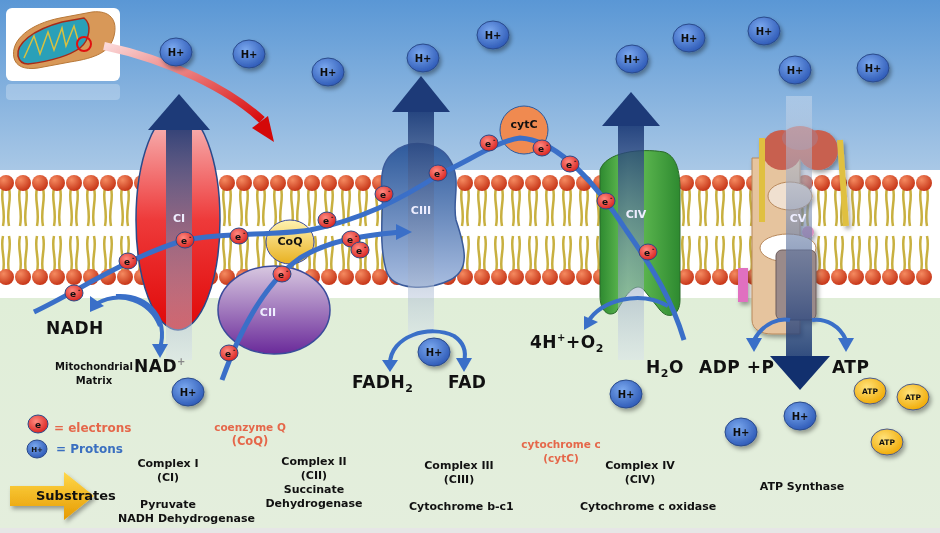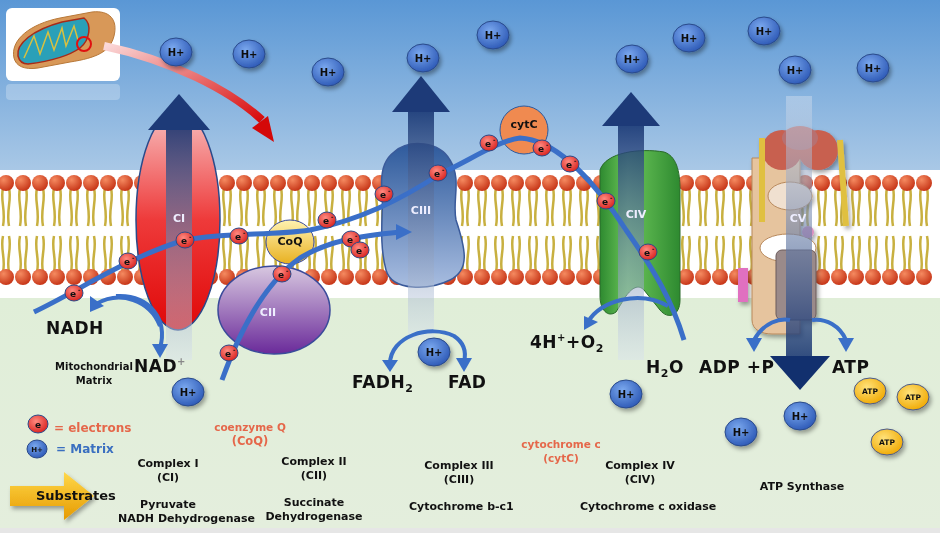--- a/index.html
+++ b/index.html
@@ -792,42 +792,42 @@
 <div class="lbl big" style="left:46px;top:318px;">NADH</div>
 <div class="lbl big" style="left:134px;top:356px;"><span>NAD</span><sup style="font-size:10px;color:#888;">+</sup></div>
 <div class="lbl big" style="left:352px;top:372px;"><span>FADH</span><sub style="font-size:11px;">2</sub></div>
 <div class="lbl big" style="left:448px;top:372px;">FAD</div>
 <div class="lbl big" style="left:530px;top:332px;"><span>4H</span><sup style="font-size:10px;">+</sup><span>+O</span><sub style="font-size:11px;">2</sub></div>
 <div class="lbl big" style="left:646px;top:357px;"><span>H</span><sub style="font-size:11px;">2</sub><span>O</span></div>
 <div class="lbl big" style="left:699px;top:357px;">ADP +P</div>
 <div class="lbl big" style="left:832px;top:357px;">ATP</div>
 
 <div class="lbl" style="left:54px;top:421px;font-size:12px;color:#e5674a;">= electrons</div>
-<div class="lbl" style="left:56px;top:442px;font-size:12px;color:#3a6fc0;">= Matrix</div>
+<div class="lbl" style="left:56px;top:442px;font-size:12px;color:#3a6fc0;">= Protons</div>
 <div class="lbl" style="left:0;top:488px;font-size:13px;margin-left:36px;">Substrates</div>
 
 <div class="lbl orange" style="left:518px;top:437px;width:86px;">
   <div>cytochrome c</div>
   <div>(cytC)</div>
 </div>
 <div class="lbl orange" style="left:208px;top:420px;width:84px;">
   <div>coenzyme Q</div>
   <div style="font-size:11.5px;">(CoQ)</div>
 </div>
 
 <div class="lbl cap" style="left:118px;top:457px;width:100px;">
   <div>Complex I</div>
   <div>(CI)</div>
   <div style="margin-top:13px;">Pyruvate</div>
   <div>NADH Dehydrogenase</div>
 </div>
 <div class="lbl cap" style="left:264px;top:455px;width:100px;">
   <div>Complex II</div>
   <div>(CII)</div>
-  <div style="margin-top:13px;">Succinate</div>
+  <div style="">Succinate</div>
   <div>Dehydrogenase</div>
 </div>
 <div class="lbl cap" style="left:409px;top:459px;width:100px;">
   <div>Complex III</div>
   <div>(CIII)</div>
   <div style="margin-top:13px;">Cytochrome b-c1</div>
 </div>
 <div class="lbl cap" style="left:580px;top:459px;width:120px;">
   <div>Complex IV</div>
   <div>(CIV)</div>

